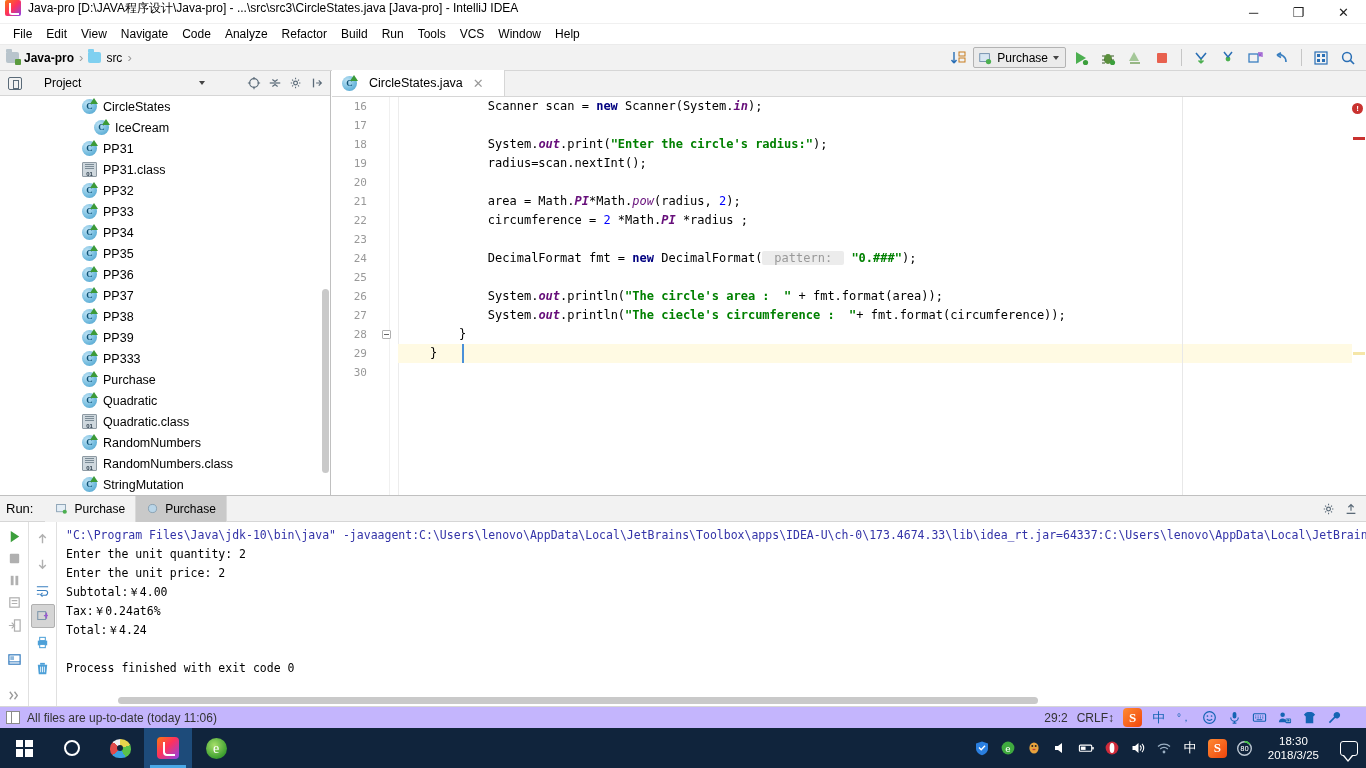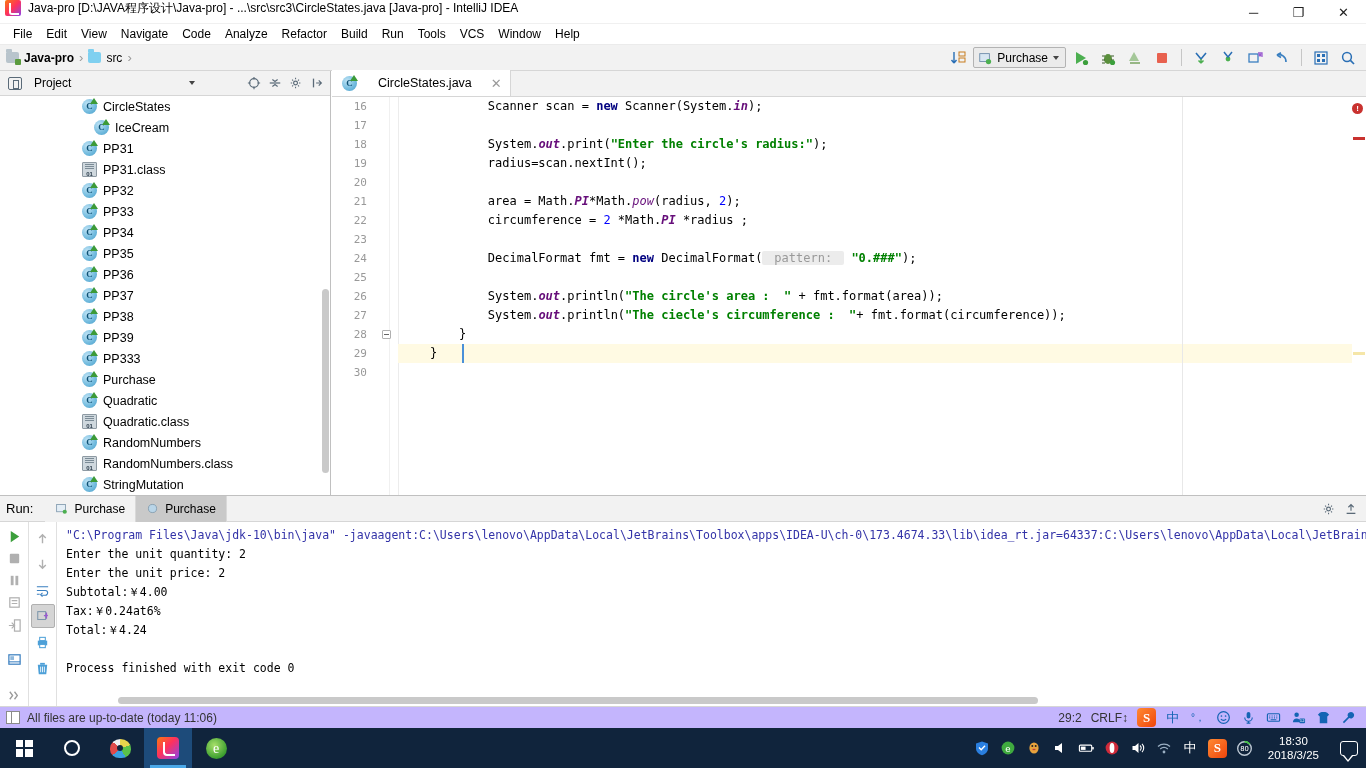--- a/index.html
+++ b/index.html
@@ -84,21 +84,21 @@
 
   
   .leftpane {
     position: absolute; left: 0; top: 71px; width: 331px; height: 424px;
     background: #ffffff; border-right: 1px solid #c0c0c0;
   }
   .lp-header {
     height: 25px; background: #f2f2f2; border-bottom: 1px solid #d6d6d6;
     display: flex; align-items: center; padding: 0 4px;
   }
-  .lp-title { font-size: 12px; color: #000; margin-left: 12px; }
+  .lp-title { font-size: 12px; color: #000; margin-left: 22px; }
   .lp-proj-ico {
     width: 14px; height: 13px; border: 1.3px solid #5a6a78; border-radius: 2px;
     position: relative; flex: none; margin-left: 4px;
   }
   .lp-proj-ico::after { content:""; position:absolute; right:2px; top:2px; width:4px; height:7px; border:1.2px solid #5a6a78; }
   .lp-hdr-btns { margin-left: auto; display: flex; align-items: center; gap: 2px; }
   .lp-hdr-btn { width: 19px; height: 19px; display:flex; align-items:center; justify-content:center; }
 
   .tree {
     position: absolute; left: 0; top: 25px; right: 8px; bottom: 0;
@@ -145,22 +145,22 @@
   
   .editor {
     position: absolute; left: 332px; top: 71px; right: 0; height: 424px;
     background: #ffffff;
   }
   .tabbar {
     height: 26px; background: #f2f2f2; border-bottom: 1px solid #d6d6d6;
     display: flex; align-items: flex-end;
   }
   .tab {
-    height: 26px; display: flex; align-items: center; gap: 15px;
-    padding: 0 8px 0 10px; background: #ffffff; font-size: 12.5px; color: #000;
+    height: 26px; display: flex; align-items: center; gap: 6px;
+    padding: 0 20px 0 10px; background: #ffffff; font-size: 12.5px; color: #000;
     border-right: 1px solid #d6d6d6; white-space: nowrap;
   }
   .tab-close { color: #9a9a9a; font-size: 13px; margin-left: 4px; }
 
   .code-area { position: absolute; left: 0; top: 26px; right: 0; bottom: 0; background: #ffffff; }
   .gutter {
     position: absolute; left: 0; top: 0; width: 58px; bottom: 0;
     background: #ffffff; border-right: 1px solid #f0f0f0;
   }
   .gutter-ln {
@@ -249,21 +249,21 @@
   }
 
   
   .statusbar {
     position: absolute; left: 0; top: 706px; width: 1366px; height: 22px;
     background: #c4b5fd; border-top: 1px solid #d6d6d6;
     display: flex; align-items: center; padding-left: 6px; font-size: 12px; color: #333;
   }
   .sb-ico { width: 14px; height: 13px; border: 1px solid #8b8b8b; background:#fff; margin-right: 7px; position: relative; }
   .sb-ico::after { content:""; position:absolute; left:4px; top:0; bottom:0; width:1px; background:#8b8b8b; }
-  .sb-right { margin-left: auto; display: flex; align-items: center; gap: 9px; padding-right: 10px; }
+  .sb-right { margin-left: auto; display: flex; align-items: center; gap: 9px; padding-right: 24px; }
   .sb-item { font-size: 12px; color: #333; }
   .ime-bar { display: flex; align-items: center; gap: 9px; }
   .ime-ico { width: 16px; height: 16px; display: flex; align-items: center; justify-content: center; color: #1464b4; font-size: 13px; }
   .sogou {
     width: 19px; height: 19px; border-radius: 4px;
     background: linear-gradient(135deg,#ff8a33,#f0450c);
     color: #fff; font-weight: bold; font-size: 13px;
     display: flex; align-items: center; justify-content: center;
     font-family: "Liberation Serif", serif;
   }

